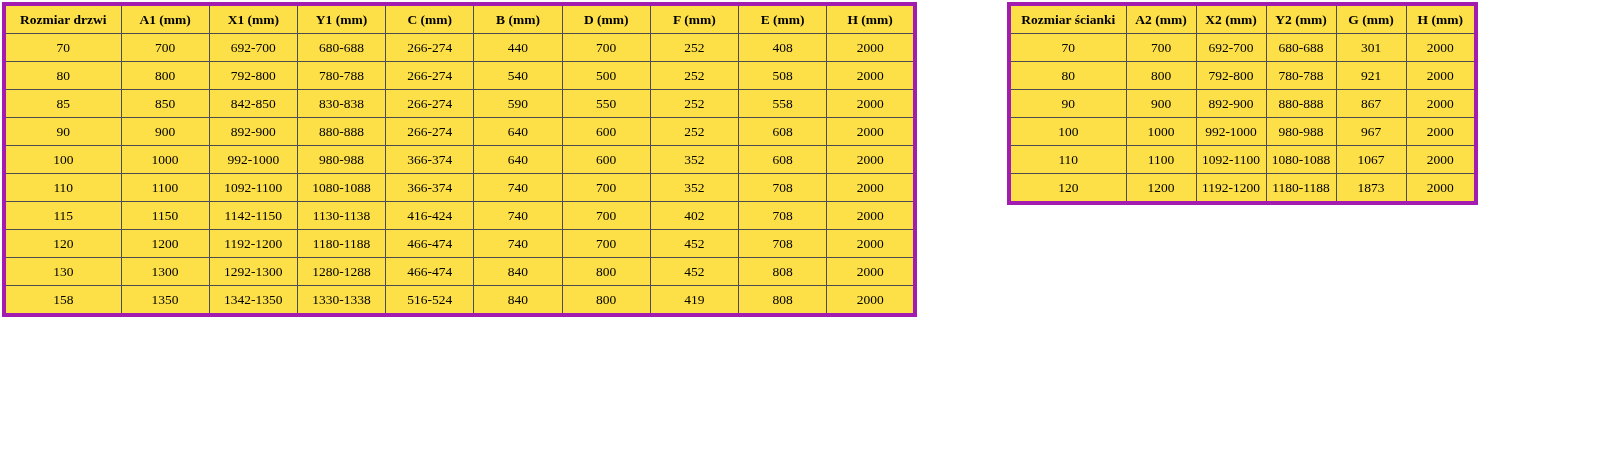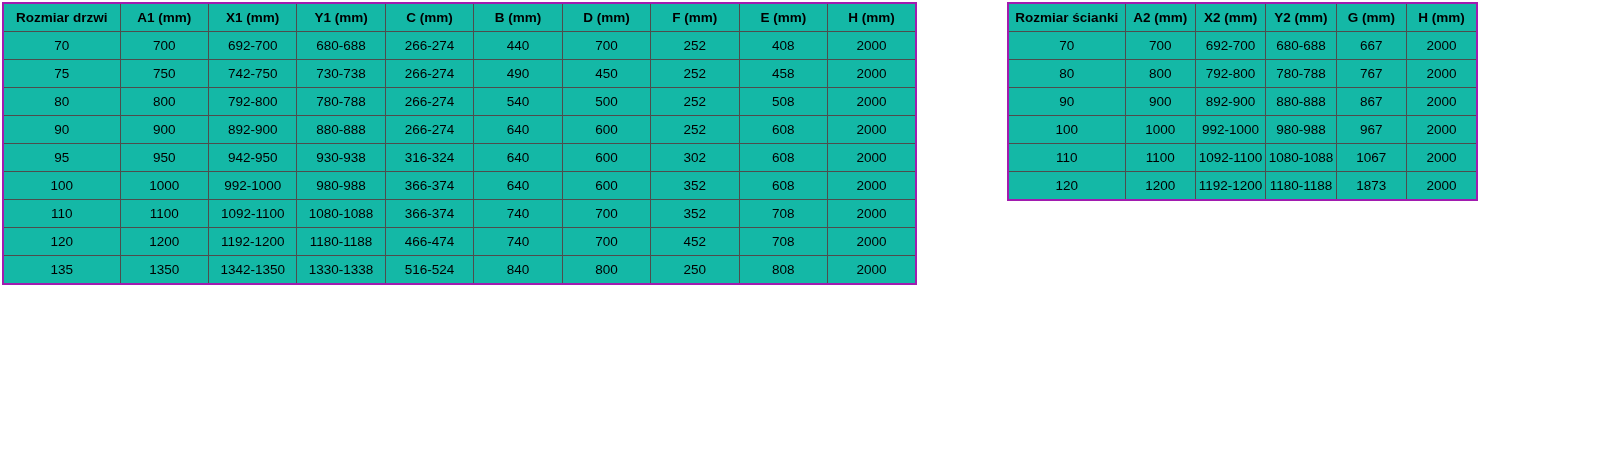--- a/index.html
+++ b/index.html
@@ -13,22 +13,23 @@
     height: 460px;
     background: #ffffff;
     font-family: "Liberation Sans", sans-serif;
     color: #000000;
   }
   table.spec {
     position: absolute;
     top: 2px;
     border-collapse: collapse;
     table-layout: fixed;
-    background: #14b8a6;
-    border: 2px solid #a21caf;
+    background: #fde047;
+    border: 4px solid #a21caf;
+    font-family: Liberation Serif, serif;
   }
   table.spec th,
   table.spec td {
     border: 1px solid #4d4d4d;
     text-align: center;
     vertical-align: middle;
     height: 27px;
     padding: 0 2px;
     font-size: 13.5px;
     line-height: 1;
@@ -90,64 +91,52 @@
           <td>692-700</td>
           <td>680-688</td>
           <td>266-274</td>
           <td>440</td>
           <td>700</td>
           <td>252</td>
           <td>408</td>
           <td>2000</td>
         </tr>
         <tr>
-          <td>75</td>
-          <td>750</td>
-          <td>742-750</td>
-          <td>730-738</td>
-          <td>266-274</td>
-          <td>490</td>
-          <td>450</td>
-          <td>252</td>
-          <td>458</td>
-          <td>2000</td>
-        </tr>
-        <tr>
           <td>80</td>
           <td>800</td>
           <td>792-800</td>
           <td>780-788</td>
           <td>266-274</td>
           <td>540</td>
           <td>500</td>
           <td>252</td>
           <td>508</td>
+          <td>2000</td>
+        </tr>
+        <tr>
+          <td>85</td>
+          <td>850</td>
+          <td>842-850</td>
+          <td>830-838</td>
+          <td>266-274</td>
+          <td>590</td>
+          <td>550</td>
+          <td>252</td>
+          <td>558</td>
           <td>2000</td>
         </tr>
         <tr>
           <td>90</td>
           <td>900</td>
           <td>892-900</td>
           <td>880-888</td>
           <td>266-274</td>
           <td>640</td>
           <td>600</td>
           <td>252</td>
-          <td>608</td>
-          <td>2000</td>
-        </tr>
-        <tr>
-          <td>95</td>
-          <td>950</td>
-          <td>942-950</td>
-          <td>930-938</td>
-          <td>316-324</td>
-          <td>640</td>
-          <td>600</td>
-          <td>302</td>
           <td>608</td>
           <td>2000</td>
         </tr>
         <tr>
           <td>100</td>
           <td>1000</td>
           <td>992-1000</td>
           <td>980-988</td>
           <td>366-374</td>
           <td>640</td>
@@ -162,40 +151,64 @@
           <td>1092-1100</td>
           <td>1080-1088</td>
           <td>366-374</td>
           <td>740</td>
           <td>700</td>
           <td>352</td>
           <td>708</td>
           <td>2000</td>
         </tr>
         <tr>
+          <td>115</td>
+          <td>1150</td>
+          <td>1142-1150</td>
+          <td>1130-1138</td>
+          <td>416-424</td>
+          <td>740</td>
+          <td>700</td>
+          <td>402</td>
+          <td>708</td>
+          <td>2000</td>
+        </tr>
+        <tr>
           <td>120</td>
           <td>1200</td>
           <td>1192-1200</td>
           <td>1180-1188</td>
           <td>466-474</td>
           <td>740</td>
           <td>700</td>
           <td>452</td>
           <td>708</td>
           <td>2000</td>
         </tr>
         <tr>
-          <td>135</td>
+          <td>130</td>
+          <td>1300</td>
+          <td>1292-1300</td>
+          <td>1280-1288</td>
+          <td>466-474</td>
+          <td>840</td>
+          <td>800</td>
+          <td>452</td>
+          <td>808</td>
+          <td>2000</td>
+        </tr>
+        <tr>
+          <td>158</td>
           <td>1350</td>
           <td>1342-1350</td>
           <td>1330-1338</td>
           <td>516-524</td>
           <td>840</td>
           <td>800</td>
-          <td>250</td>
+          <td>419</td>
           <td>808</td>
           <td>2000</td>
         </tr>
       </tbody>
   </table>
 
   <table class="spec" id="walls-table">
     <colgroup>
       <col class="first">
       <col>
@@ -213,29 +226,29 @@
           <th>G (mm)</th>
           <th>H (mm)</th>
         </tr>
     </thead>
     <tbody>
         <tr>
           <td>70</td>
           <td>700</td>
           <td>692-700</td>
           <td>680-688</td>
-          <td>667</td>
+          <td>301</td>
           <td>2000</td>
         </tr>
         <tr>
           <td>80</td>
           <td>800</td>
           <td>792-800</td>
           <td>780-788</td>
-          <td>767</td>
+          <td>921</td>
           <td>2000</td>
         </tr>
         <tr>
           <td>90</td>
           <td>900</td>
           <td>892-900</td>
           <td>880-888</td>
           <td>867</td>
           <td>2000</td>
         </tr>

